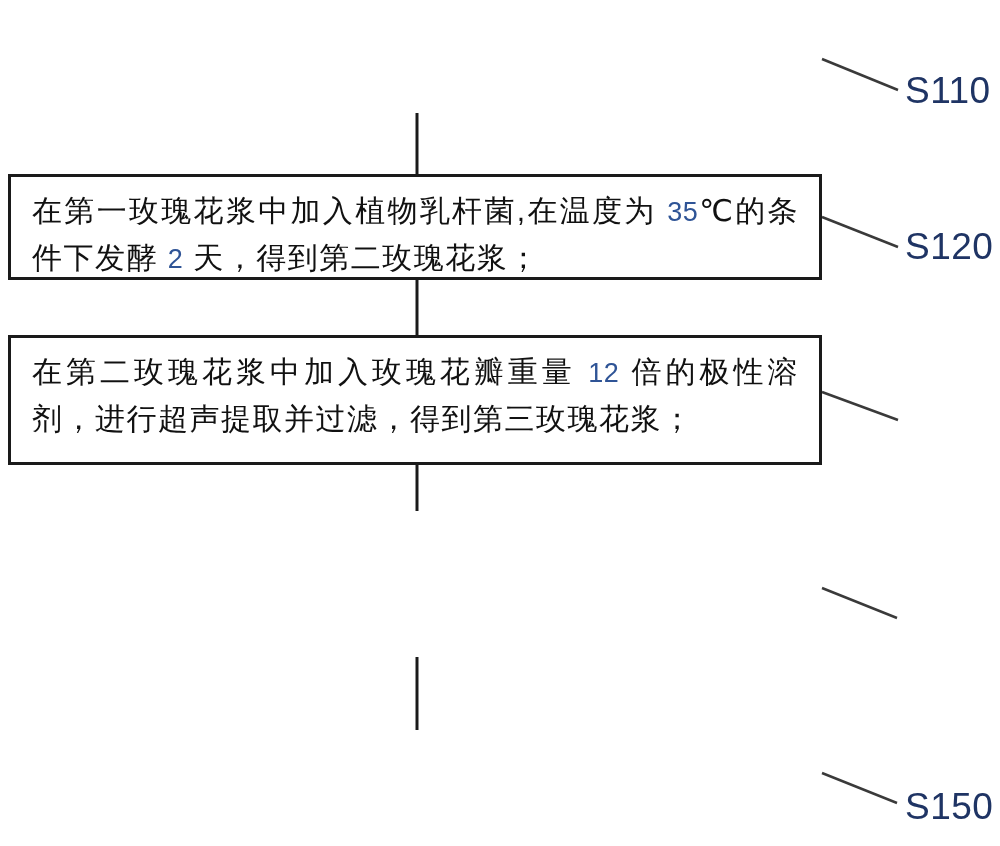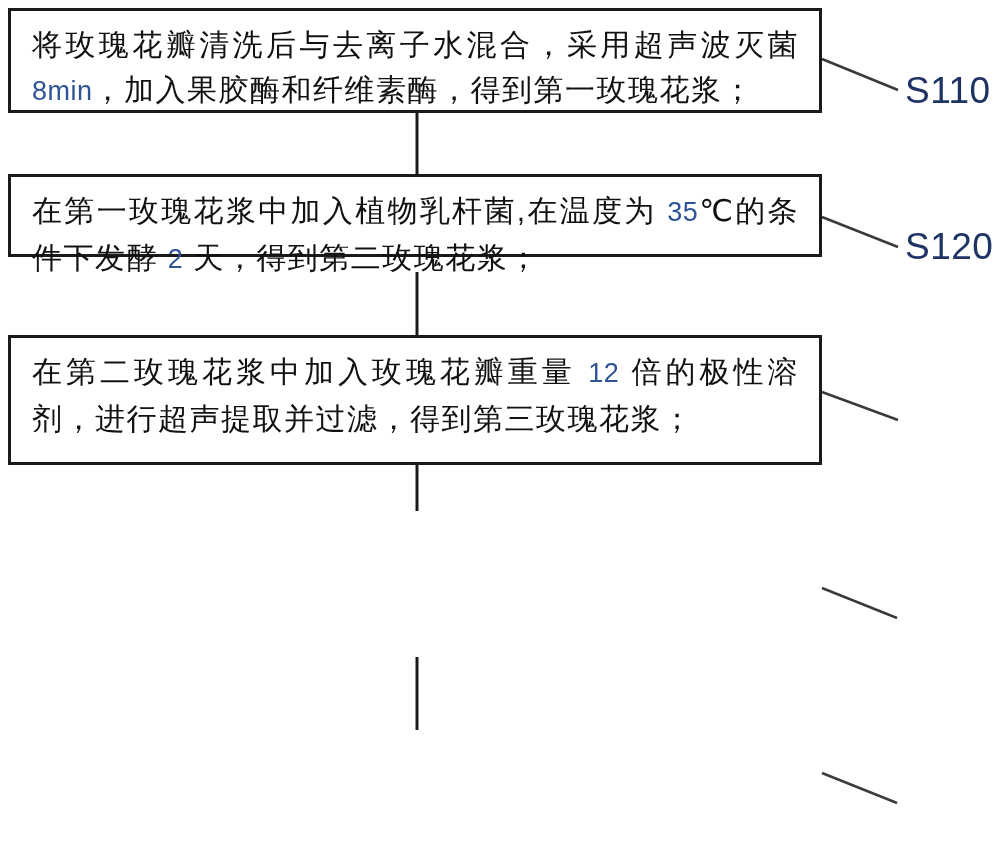--- a/index.html
+++ b/index.html
@@ -57,21 +57,21 @@
     width: 95px;
     font-size: 37px;
     line-height: 37px;
     color: var(--label-color);
     font-weight: 500;
     letter-spacing: 0.5px;
     white-space: nowrap;
   }
   
   #box-1 { top: 8px;   height: 105px; }
-  #box-2 { top: 174px; height: 83px;  }
+  #box-2 { top: 174px; height: 106px;  }
   #box-3 { top: 335px; height: 130px; }
   #box-4 { top: 511px; height: 146px; padding-top: 8px; }
   #box-5 { top: 730px; height: 107px; }
   #label-1 { top: 72px;  }
   #label-2 { top: 228px; }
   #label-3 { top: 404px; }
   #label-4 { top: 606px; }
   #label-5 { top: 788px; }
 </style>
 </head>
@@ -86,26 +86,24 @@
     <line x1="417" y1="445" x2="417" y2="511" stroke="#1a1a1a" stroke-width="3"></line>
     <line x1="417" y1="657" x2="417" y2="730" stroke="#1a1a1a" stroke-width="3"></line>
 
     <line x1="822" y1="59" x2="898" y2="90" stroke="#3a3a3a" stroke-width="2.5"></line>
     <line x1="822" y1="217" x2="898" y2="247" stroke="#3a3a3a" stroke-width="2.5"></line>
     <line x1="822" y1="392" x2="898" y2="420" stroke="#3a3a3a" stroke-width="2.5"></line>
     <line x1="822" y1="588" x2="897" y2="618" stroke="#3a3a3a" stroke-width="2.5"></line>
     <line x1="822" y1="773" x2="897" y2="803" stroke="#3a3a3a" stroke-width="2.5"></line>
   </svg>
 
-  <div class="step-box" id="box-1">
-    <p class="step-text"><span class="plain">将玫瑰花瓣清洗后与去离子水混合，采用超声波灭菌 </span><span class="accent">8min</span><span class="plain">，加入果胶酶和纤维素酶，得到第一玫瑰花浆；</span></p>
-  </div>
   <div class="step-box" id="box-2">
     <p class="step-text"><span class="plain">在第一玫瑰花浆中加入植物乳杆菌,在温度为 </span><span class="accent">35</span><span class="plain">℃的条件下发酵 </span><span class="accent">2</span><span class="plain"> 天，得到第二玫瑰花浆；</span></p>
   </div>
   <div class="step-box" id="box-3">
     <p class="step-text"><span class="plain">在第二玫瑰花浆中加入玫瑰花瓣重量 </span><span class="accent">12</span><span class="plain"> 倍的极性溶剂，进行超声提取并过滤，得到第三玫瑰花浆；</span></p>
   </div>
 
   <div class="step-label" id="label-1">S110</div>
   <div class="step-label" id="label-2">S120</div>
+  <div class="step-label" id="label-5">S150</div>
 
 </div>
 
 </body></html>

